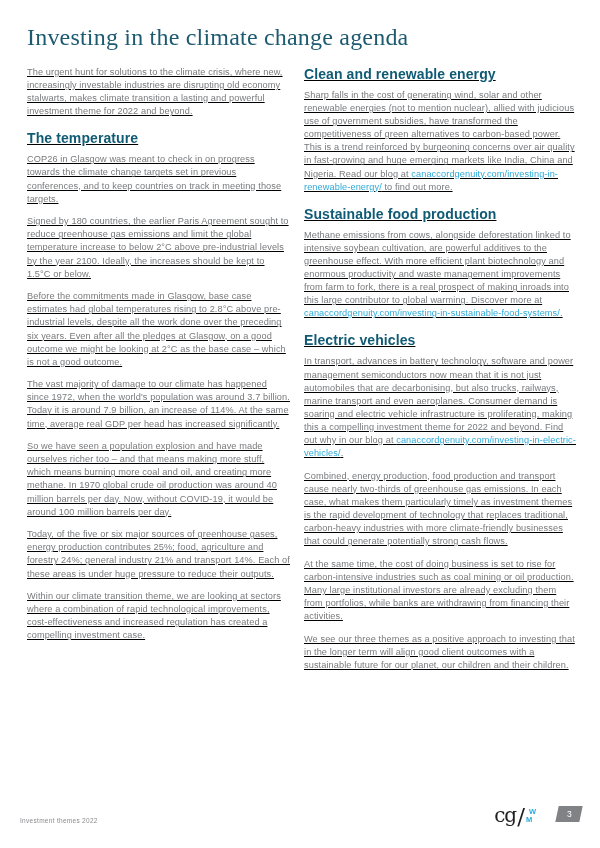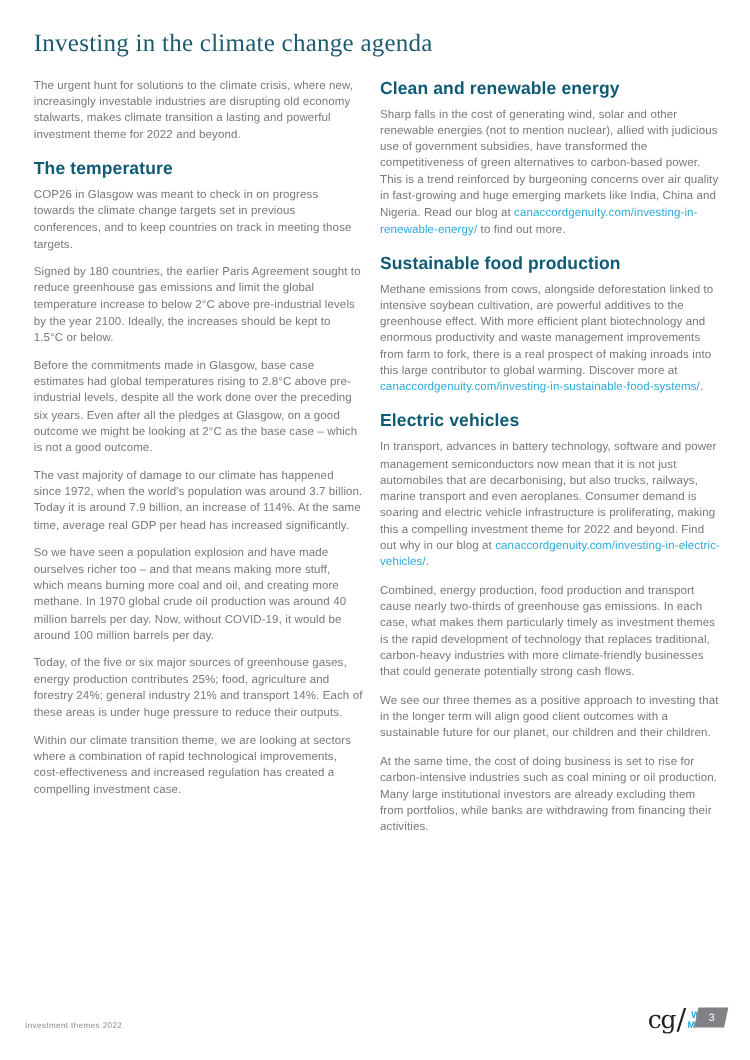--- a/index.html
+++ b/index.html
@@ -11,26 +11,26 @@
     position: relative;
     overflow: hidden;
   }
   .page {
     position: absolute; inset: 0;
     padding: 24px 24px 0 27px;
   }
   .title {
     font-family: "Liberation Serif", serif;
     font-weight: 400;
-    font-size: 20px;
+    font-size: 24px;
     color: #1d5a70;
     margin: 0 0 15px 0;
     letter-spacing: 0.2px;
   }
-  .columns { display: flex; gap: 14px; }
+  .columns { display: flex; gap: 14px; text-decoration: underline; }
   .col-left  { width: 263px; flex: none; }
   .col-right { width: 272px; flex: none; }
   p.body {
     font-size: 9.2px;
     line-height: 13.1px;
     color: #77797c;
     margin: 0 0 9.5px 0;
     letter-spacing: 0.1px;
   }
   h2.section {
@@ -48,21 +48,21 @@
     cursor: pointer;
   }
   .footer {
     position: absolute; left: 0; right: 0; bottom: 0; height: 50px;
   }
   .footer-label {
     position: absolute; left: 20px; bottom: 24px;
     font-size: 6.5px; color: #8a8b8e; letter-spacing: 0.3px;
   }
   .logo {
-    position: absolute; right: 40px; bottom: 22px;
+    position: absolute; right: 64px; bottom: 22px;
     display: flex; align-items: flex-start;
   }
   .logo-cg {
     font-family: "DejaVu Serif", serif;
     font-size: 20px; line-height: 19px;
     color: #232021; letter-spacing: -1px;
   }
   .logo-slash {
     font-family: "DejaVu Serif", serif;
     font-size: 23px; line-height: 20px; font-weight: 400;
@@ -115,22 +115,22 @@
       <h2 class="section first">Clean and renewable energy</h2>
       <p class="body"><span>Sharp falls in the cost of generating wind, solar and other renewable energies (not to mention nuclear), allied with judicious use of government subsidies, have transformed the competitiveness of green alternatives to carbon-based power. This is a trend reinforced by burgeoning concerns over air quality in fast-growing and huge emerging markets like India, China and Nigeria. Read our blog at </span><a class="link">canaccordgenuity.com/investing-in-renewable-energy/</a><span> to find out more.</span></p>
 
       <h2 class="section">Sustainable food production</h2>
       <p class="body"><span>Methane emissions from cows, alongside deforestation linked to intensive soybean cultivation, are powerful additives to the greenhouse effect. With more efficient plant biotechnology and enormous productivity and waste management improvements from farm to fork, there is a real prospect of making inroads into this large contributor to global warming. Discover more at </span><a class="link">canaccordgenuity.com/investing-in-sustainable-food-systems/</a><span>.</span></p>
 
       <h2 class="section">Electric vehicles</h2>
       <p class="body"><span>In transport, advances in battery technology, software and power management semiconductors now mean that it is not just automobiles that are decarbonising, but also trucks, railways, marine transport and even aeroplanes. Consumer demand is soaring and electric vehicle infrastructure is proliferating, making this a compelling investment theme for 2022 and beyond. Find out why in our blog at </span><a class="link">canaccordgenuity.com/investing-in-electric-vehicles/</a><span>.</span></p>
 
       <p class="body">Combined, energy production, food production and transport cause nearly two-thirds of greenhouse gas emissions. In each case, what makes them particularly timely as investment themes is the rapid development of technology that replaces traditional, carbon-heavy industries with more climate-friendly businesses that could generate potentially strong cash flows.</p>
+      <p class="body">At the same time, the cost of doing business is set to rise for carbon-intensive industries such as coal mining or oil production. Many large institutional investors are already excluding them from portfolios, while banks are withdrawing from financing their activities.</p>
       <p class="body">We see our three themes as a positive approach to investing that in the longer term will align good client outcomes with a sustainable future for our planet, our children and their children.</p>
-      <p class="body">At the same time, the cost of doing business is set to rise for carbon-intensive industries such as coal mining or oil production. Many large institutional investors are already excluding them from portfolios, while banks are withdrawing from financing their activities.</p>
 
 
     </div>
   </div>
 
   <div class="footer">
     <div class="footer-label">Investment themes 2022</div>
 
     <div class="logo">
       <span class="logo-cg">cg</span>

